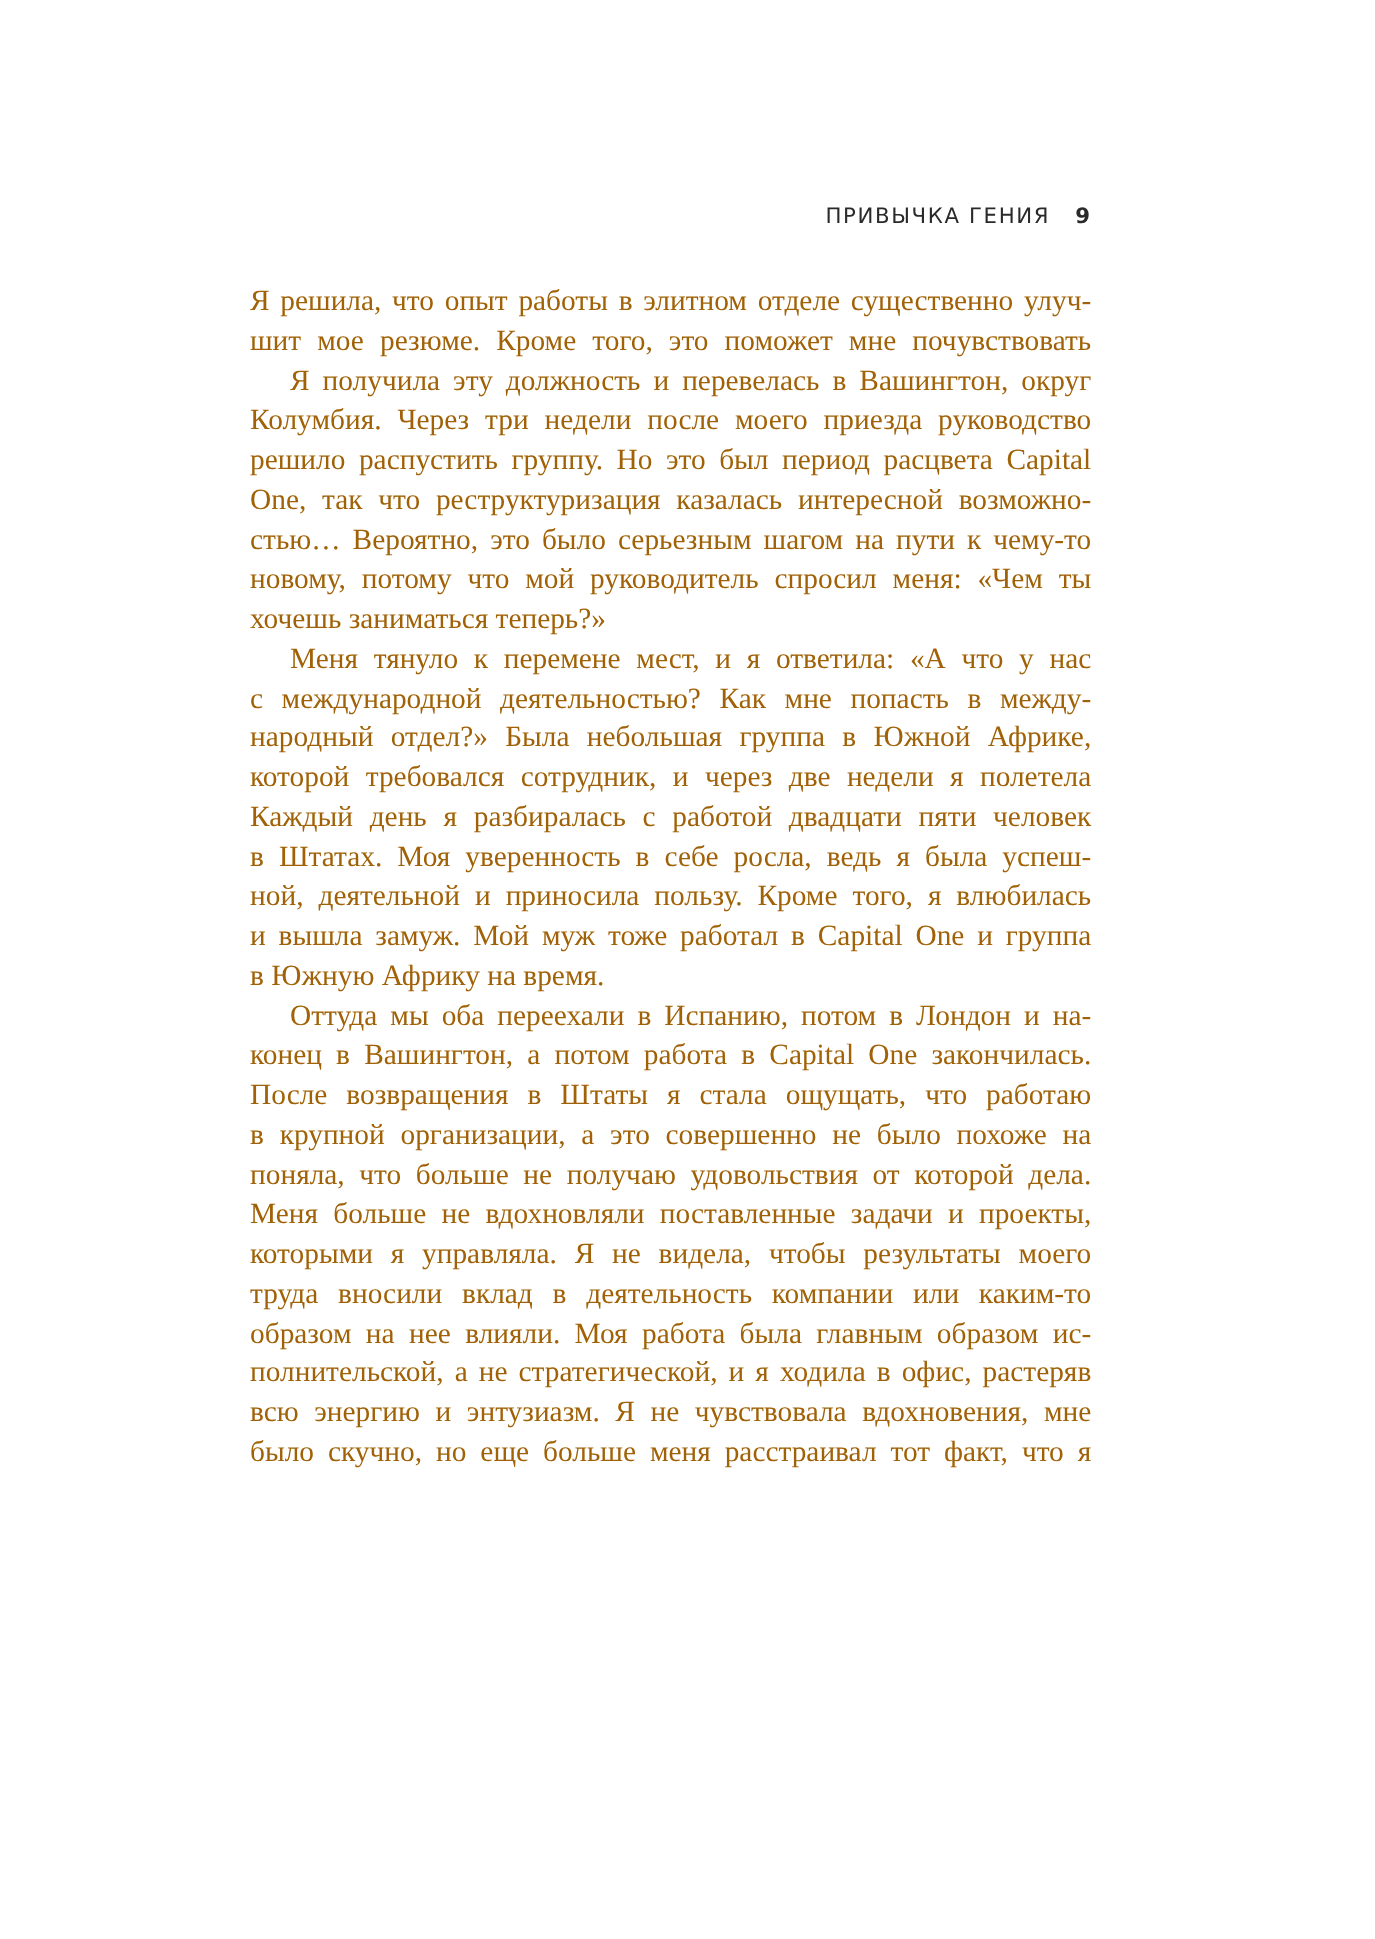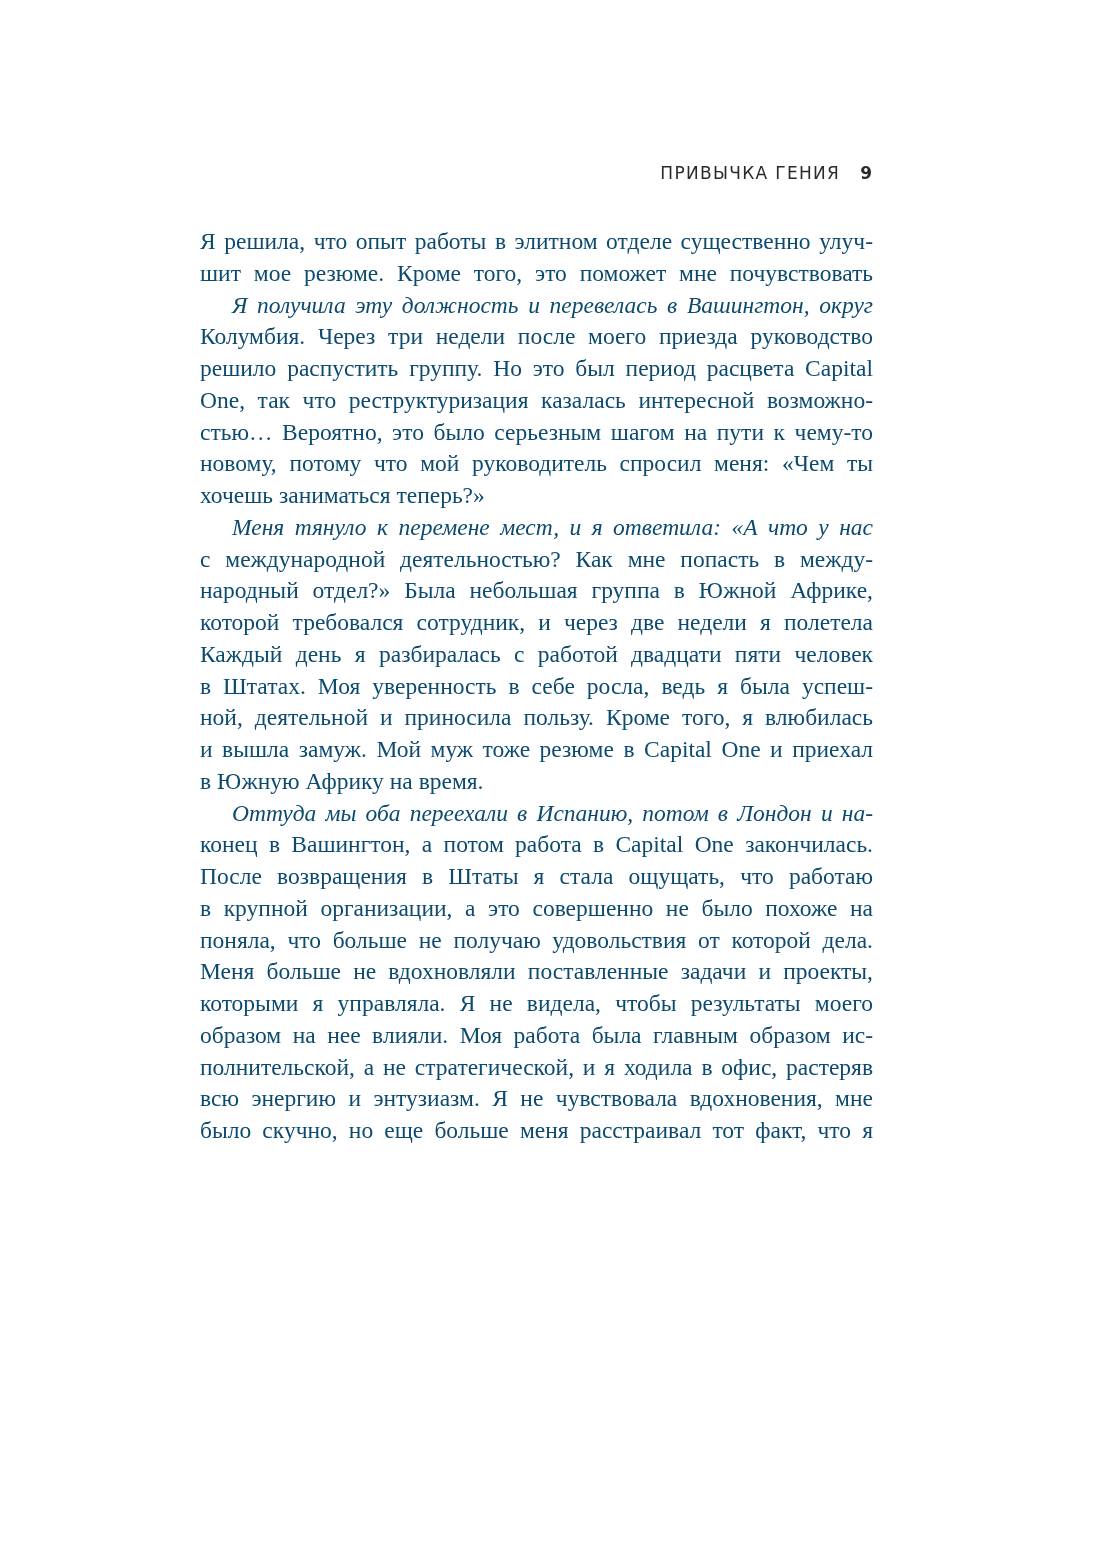--- a/index.html
+++ b/index.html
@@ -7,25 +7,25 @@
   .page { position: absolute; left: 0; top: 0; width: 1100px; height: 1551px; background: #fff; }
   .running-head {
     position: absolute; top: 163px; right: 228px;
     font-family: "DejaVu Sans", sans-serif; font-size: 17px; letter-spacing: 1.3px;
     color: #2a2a2a; display: flex; align-items: flex-end; gap: 20px;
   }
   .running-head .num { font-weight: bold; letter-spacing: 0; }
   .body-text {
     position: absolute; left: 200px; top: 226px; width: 673px;
     font-family: "Liberation Serif", "DejaVu Serif", serif;
-    font-size: 23.5px; line-height: 31.75px; color: #0c4a6e;
+    font-size: 23.5px; line-height: 31.75px; color: #a16207;
   }
   .line { display: block; white-space: nowrap; text-align: justify; text-align-last: justify; height: 31.75px; }
   .line.last { text-align-last: left; }
-  .line.indent { padding-left: 32px; font-style: italic; }
+  .line.indent { padding-left: 32px; }
 </style>
 </head>
 <body>
 
 <div class="page">
   <div class="running-head">
     <span>ПРИВЫЧКА ГЕНИЯ</span>
     <span class="num">9</span>
   </div>
   <div class="body-text" id="body-text">
@@ -38,27 +38,28 @@
       <span class="line">стью… Вероятно, это было серьезным шагом на пути к чему-то</span>
       <span class="line">новому, потому что мой руководитель спросил меня: «Чем ты</span>
       <span class="line last">хочешь заниматься теперь?»</span>
       <span class="line indent">Меня тянуло к перемене мест, и я ответила: «А что у нас</span>
       <span class="line">с международной деятельностью? Как мне попасть в между-</span>
       <span class="line">народный отдел?» Была небольшая группа в Южной Африке,</span>
       <span class="line">которой требовался сотрудник, и через две недели я полетела</span>
       <span class="line">Каждый день я разбиралась с работой двадцати пяти человек</span>
       <span class="line">в Штатах. Моя уверенность в себе росла, ведь я была успеш-</span>
       <span class="line">ной, деятельной и приносила пользу. Кроме того, я влюбилась</span>
-      <span class="line">и вышла замуж. Мой муж тоже резюме в Capital One и приехал</span>
+      <span class="line">и вышла замуж. Мой муж тоже работал в Capital One и группа</span>
       <span class="line last">в Южную Африку на время.</span>
       <span class="line indent">Оттуда мы оба переехали в Испанию, потом в Лондон и на-</span>
       <span class="line">конец в Вашингтон, а потом работа в Capital One закончилась.</span>
       <span class="line">После возвращения в Штаты я стала ощущать, что работаю</span>
       <span class="line">в крупной организации, а это совершенно не было похоже на</span>
       <span class="line">поняла, что больше не получаю удовольствия от которой дела.</span>
       <span class="line">Меня больше не вдохновляли поставленные задачи и проекты,</span>
       <span class="line">которыми я управляла. Я не видела, чтобы результаты моего</span>
+      <span class="line">труда вносили вклад в деятельность компании или каким-то</span>
       <span class="line">образом на нее влияли. Моя работа была главным образом ис-</span>
       <span class="line">полнительской, а не стратегической, и я ходила в офис, растеряв</span>
       <span class="line">всю энергию и энтузиазм. Я не чувствовала вдохновения, мне</span>
       <span class="line">было скучно, но еще больше меня расстраивал тот факт, что я</span>
     </div>
 </div>
 
 </body></html>

